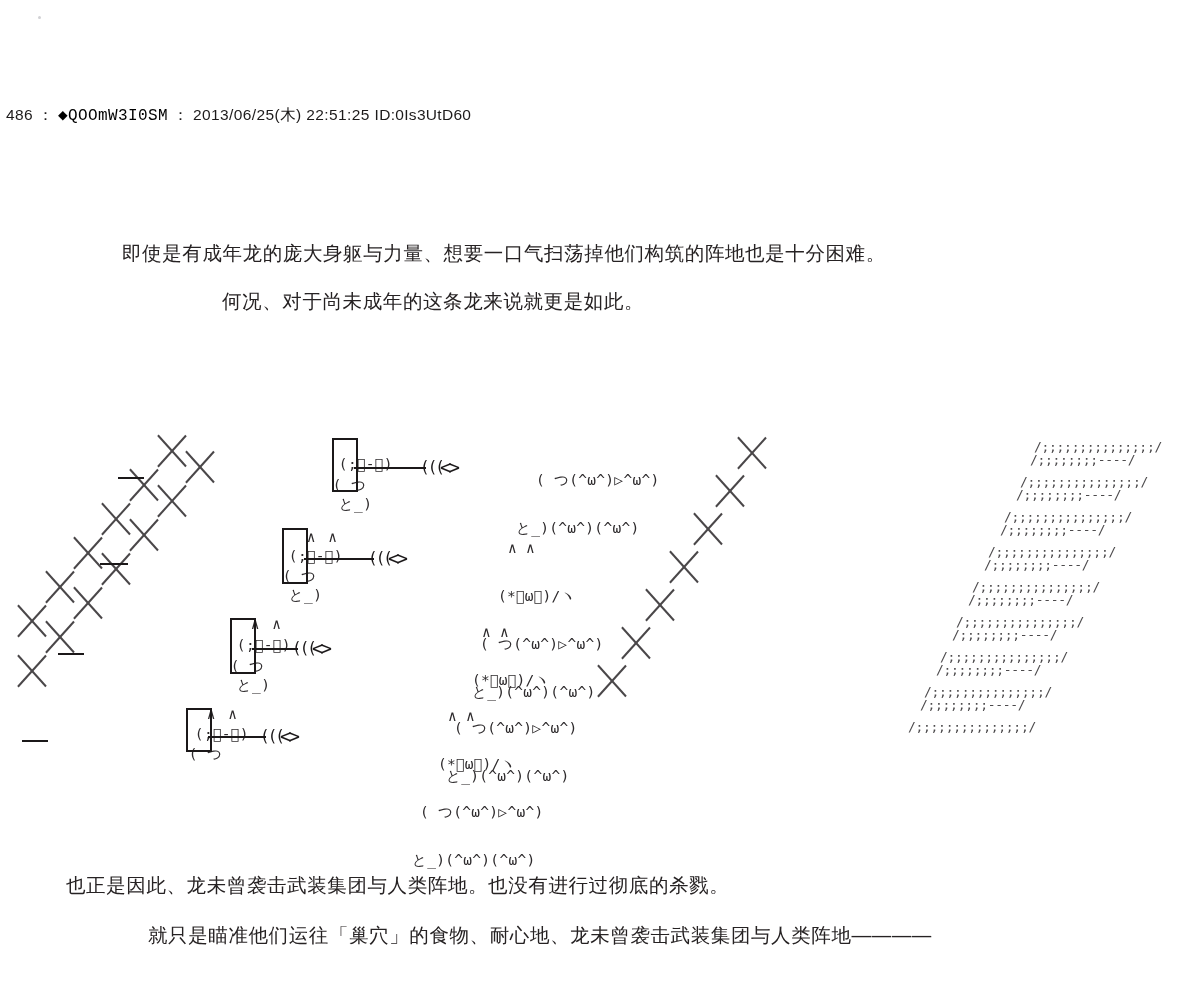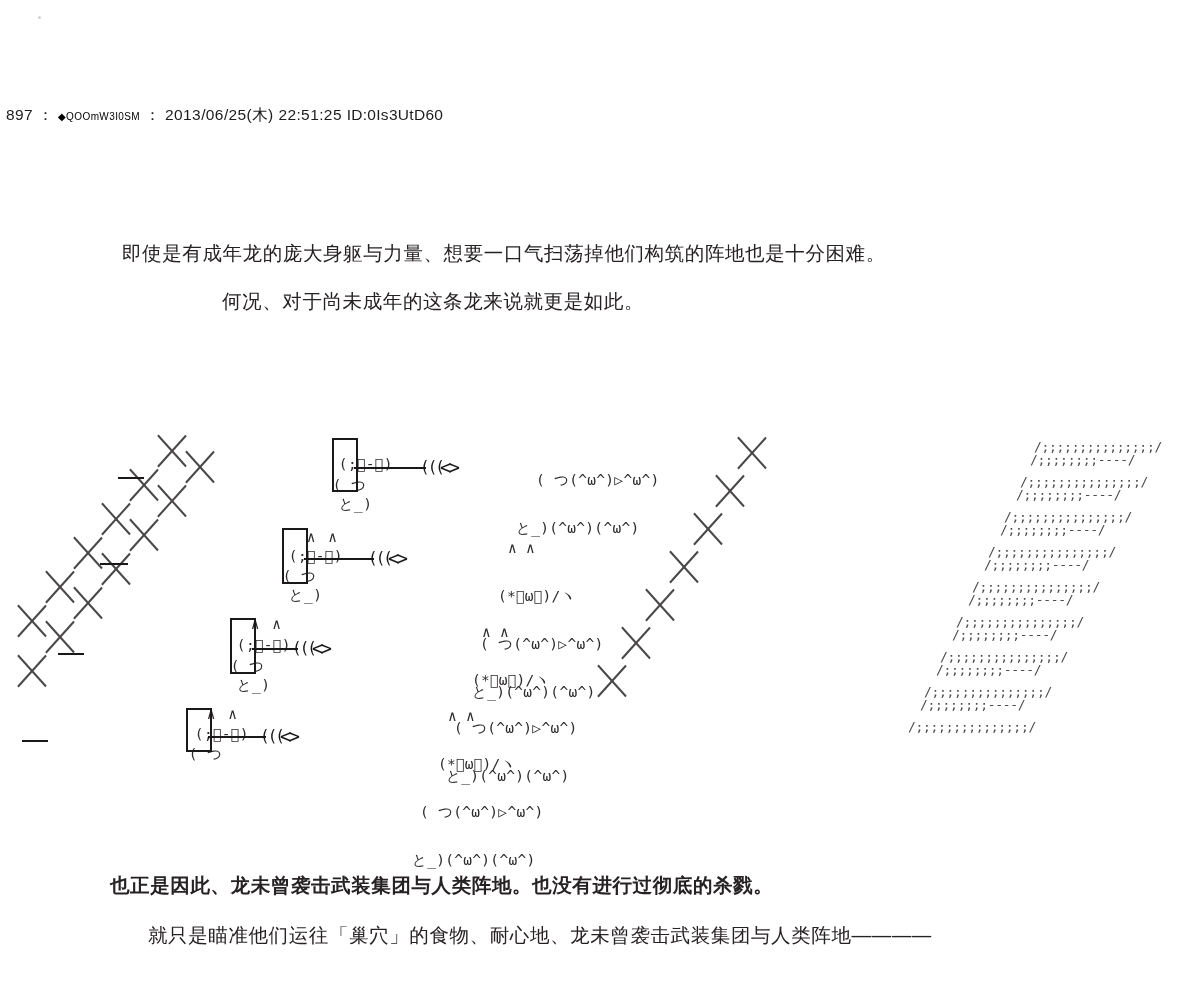--- a/index.html
+++ b/index.html
@@ -36,22 +36,23 @@
     left: 6px;
     top: 104px;
     font-size: 15.5px;
     line-height: 22px;
     letter-spacing: .4px;
     white-space: nowrap;
     color: #1d1b1b;
   }
   .post-header .sep { letter-spacing: 0; }
   .post-header .trip-diamond {
-    font-size: 10px;
+    font-size: 16px;
     color: #000;
+    font-family: Liberation Mono, monospace;
   }
   .post-header .poster-id { letter-spacing: .3px; }
 
   
   .narrative {
     position: absolute;
     left: 0;
     width: 1200px;
   }
   .narrative.top   { top: 228px; }
@@ -59,21 +60,21 @@
 
   .story-line {
     font-size: 19.5px;
     line-height: 50px;
     letter-spacing: .6px;
     color: #262223;
     white-space: nowrap;
   }
   .story-line.l1 { padding-left: 122px; }
   .story-line.l2 { padding-left: 222px; font-family: Liberation Mono, monospace; }
-  .story-line.l3 { padding-left: 110px; font-weight: bold; }
+  .story-line.l3 { padding-left: 66px; }
   .story-line.l4 { padding-left: 148px; }
 
   
   .aa-stage {
     position: absolute;
     left: 0;
     top: 420px;
     width: 1200px;
     height: 380px;
   }
@@ -184,21 +185,21 @@
     color: #2e2b2d;
     letter-spacing: .3px;
   }
 </style>
 </head>
 <body>
 
 <div class="scan-speck"></div>
 
 <div class="post-header">
-  <span>897</span>
+  <span>486</span>
   <span class="sep">：</span>
   <span class="trip-diamond">◆QOOmW3I0SM</span>
   <span class="sep">：</span>
   <span>2013/06/25(木)</span>
   <span>22:51:25</span>
   <span class="poster-id">ID:0Is3UtD60</span>
 </div>
 
 <div class="narrative top">
   <div class="story-line l1">即使是有成年龙的庞大身躯与力量、想要一口气扫荡掉他们构筑的阵地也是十分困难。</div>

